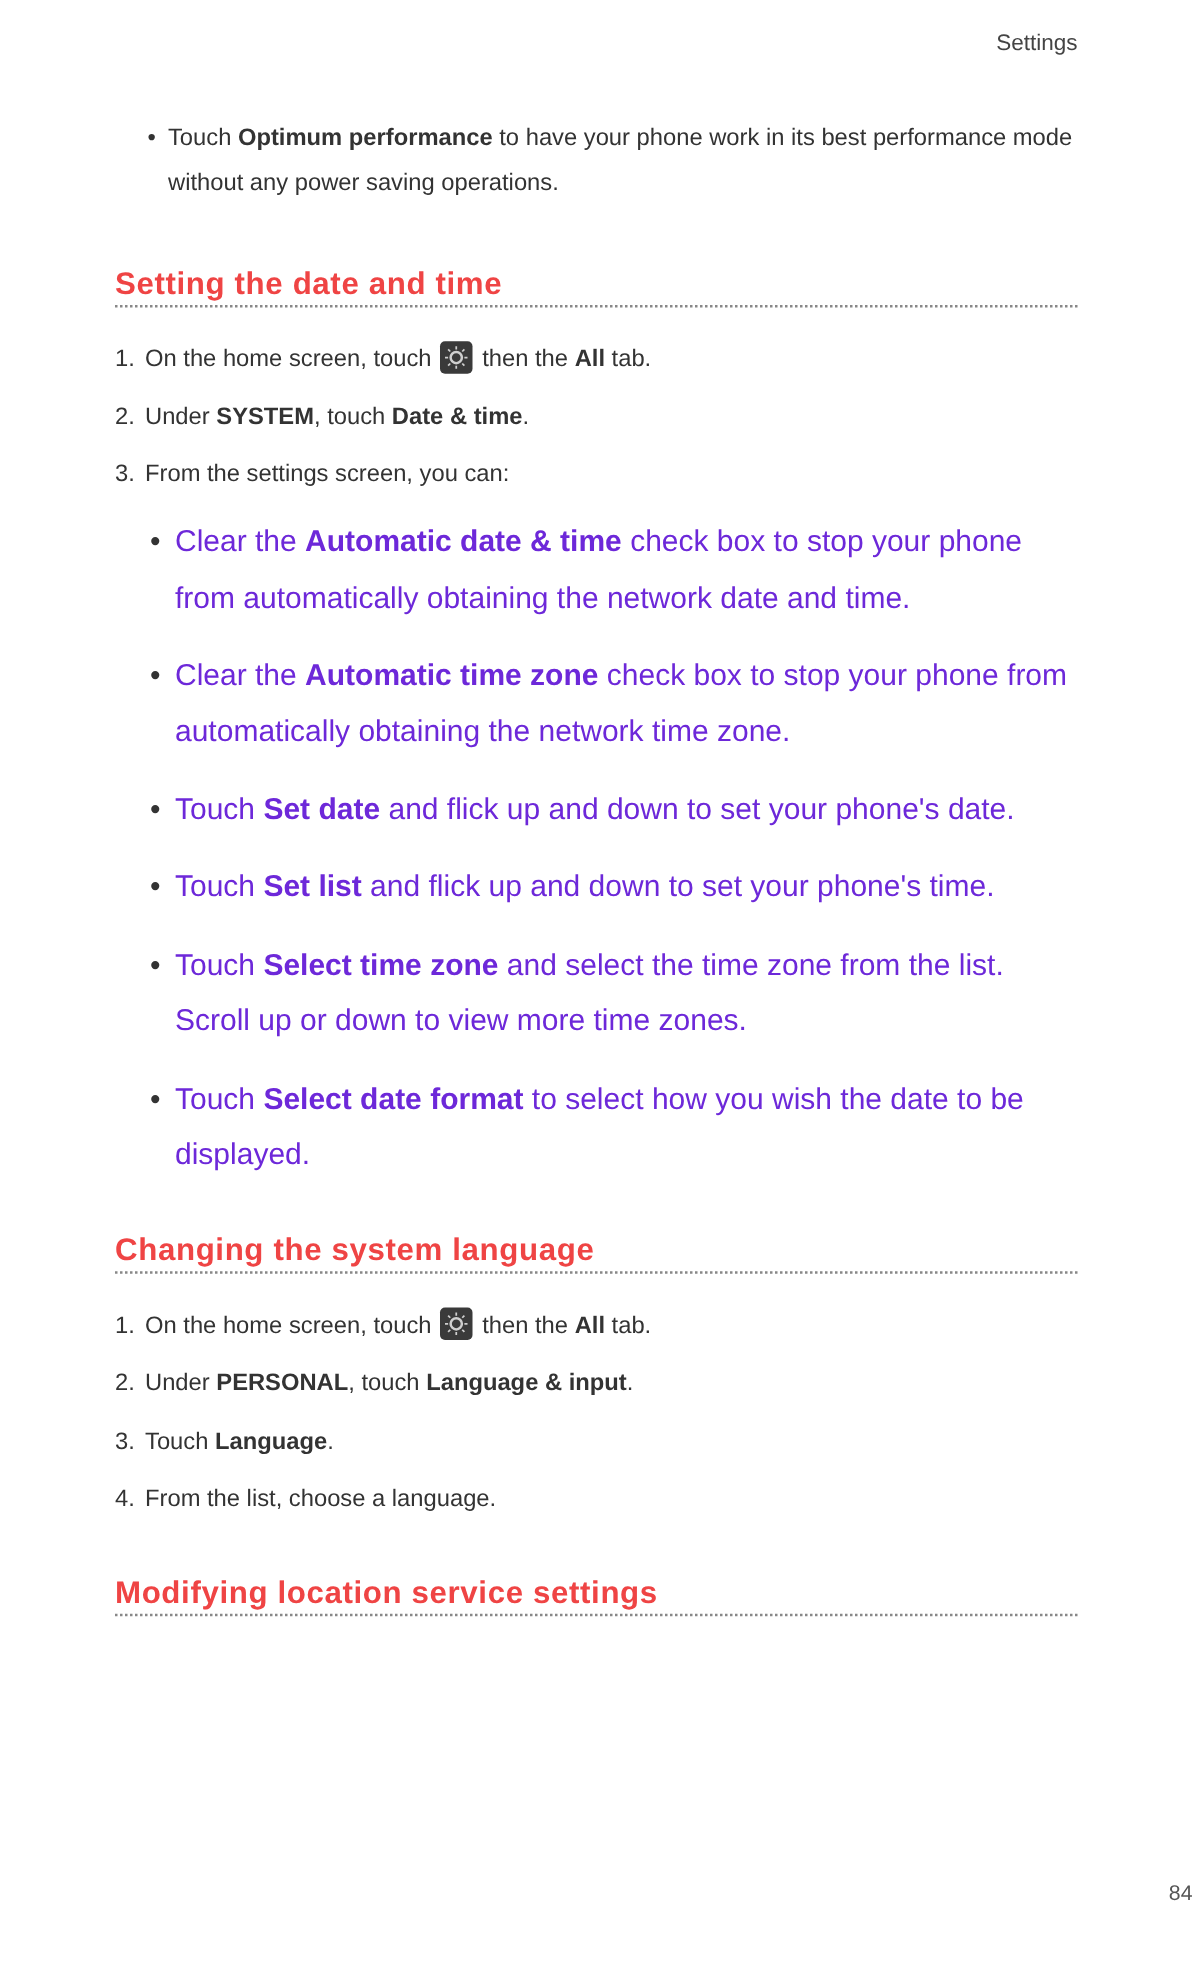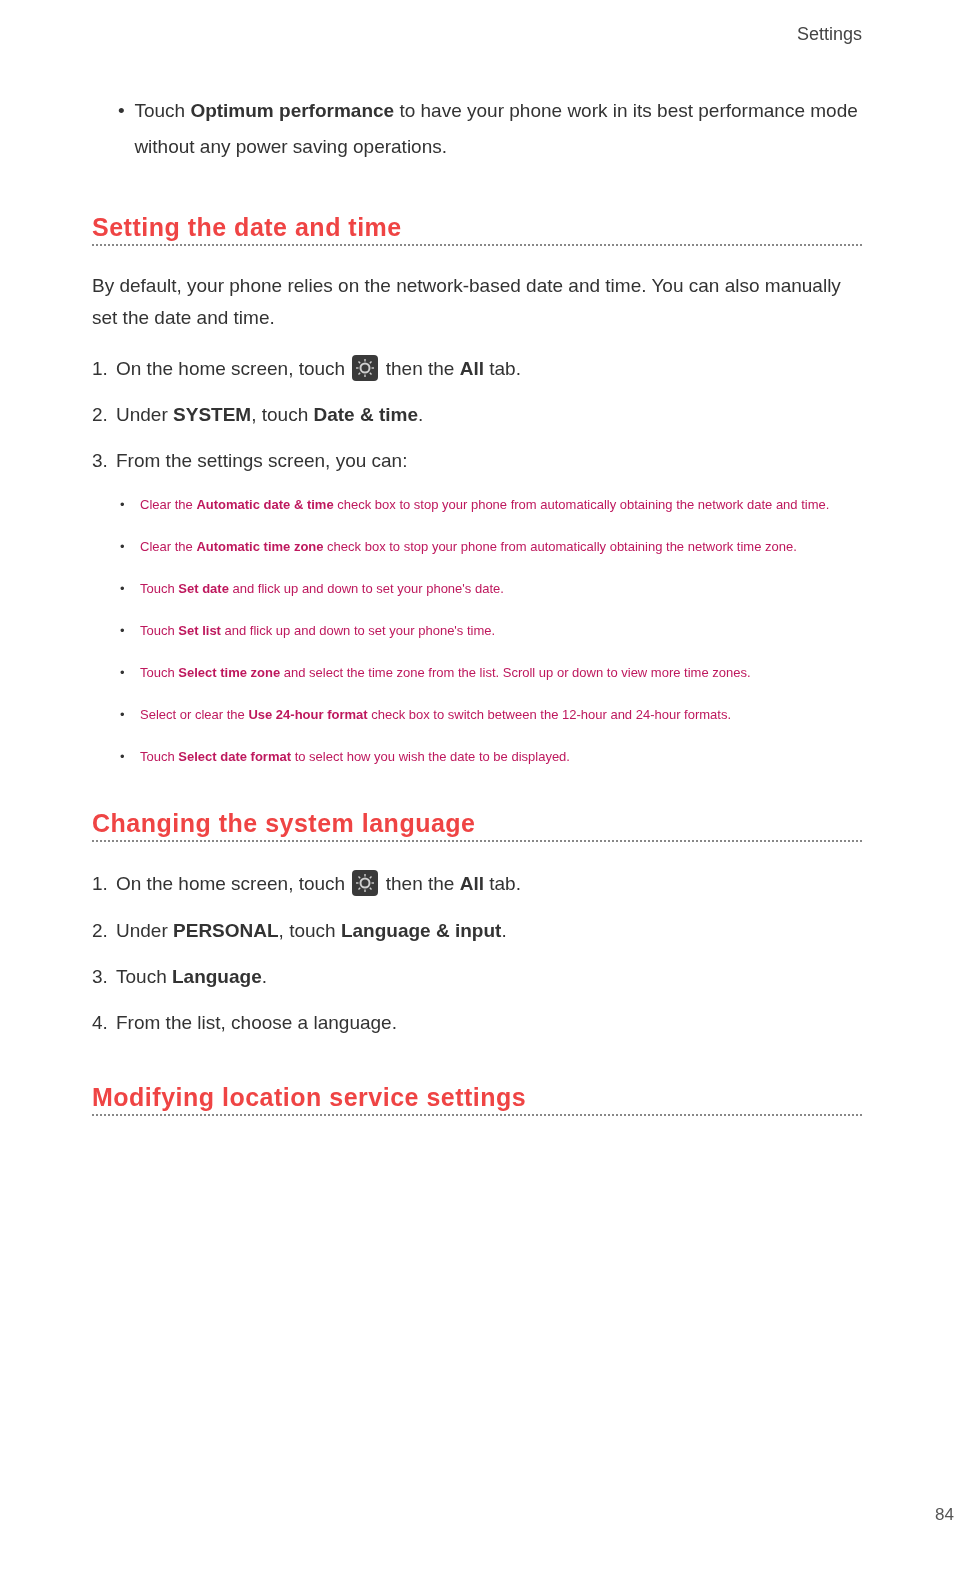--- a/index.html
+++ b/index.html
@@ -71,24 +71,24 @@
     }
     .ol > li .li-body { display: inline; }
     .sub-ul {
       list-style: none;
       margin-top: 14px;
       margin-left: 4px;
     }
     .sub-ul > li {
       position: relative;
       padding-left: 20px;
-      font-size: 13px;
+      font-size: 24px;
       line-height: 1.85;
       margin-bottom: 18px;
-      color: #be185d;
+      color: #6d28d9;
     }
     .sub-ul > li::before {
       content: "•";
       position: absolute;
       left: 0;
       top: 0;
       color: #333;
     }
     .b { font-weight: 700; }
     .settings-icon {
@@ -123,21 +123,20 @@
 
   <div class="top-bullet">
     <span class="marker">•</span>
     <span>
       <span>Touch </span><span class="b">Optimum performance</span><span> to have your phone work in its best performance mode without any power saving operations.</span>
     </span>
   </div>
 
   <h2 class="section-heading">Setting the date and time</h2>
   <hr class="dotted">
-  <p class="body-text">By default, your phone relies on the network-based date and time. You can also manually set the date and time.</p>
 
   <ol class="ol">
     <li>
       <span class="li-body">
         <span>On the home screen, touch </span>
         <span class="settings-icon">
           <svg viewBox="0 0 20 20">
               <circle cx="10" cy="10" r="4.5" fill="none" stroke="#cfcfcf" stroke-width="2"></circle>
               <g stroke="#cfcfcf" stroke-width="1.4">
                 <line x1="10" y1="1" x2="10" y2="3.5"></line>
@@ -160,21 +159,20 @@
       </span>
     </li>
     <li>
       <span class="li-body">From the settings screen, you can:</span>
       <ul class="sub-ul">
         <li><span>Clear the </span><span class="b">Automatic date &amp; time</span><span> check box to stop your phone from automatically obtaining the network date and time.</span></li>
         <li><span>Clear the </span><span class="b">Automatic time zone</span><span> check box to stop your phone from automatically obtaining the network time zone.</span></li>
         <li><span>Touch </span><span class="b">Set date</span><span> and flick up and down to set your phone's date.</span></li>
         <li><span>Touch </span><span class="b">Set list</span><span> and flick up and down to set your phone's time.</span></li>
         <li><span>Touch </span><span class="b">Select time zone</span><span> and select the time zone from the list. Scroll up or down to view more time zones.</span></li>
-        <li><span>Select or clear the </span><span class="b">Use 24-hour format</span><span> check box to switch between the 12-hour and 24-hour formats.</span></li>
         <li><span>Touch </span><span class="b">Select date format</span><span> to select how you wish the date to be displayed.</span></li>
       </ul>
     </li>
   </ol>
 
   <h2 class="section-heading" style="margin-top:40px">Changing the system language</h2>
   <hr class="dotted">
 
   <ol class="ol">
     <li>

